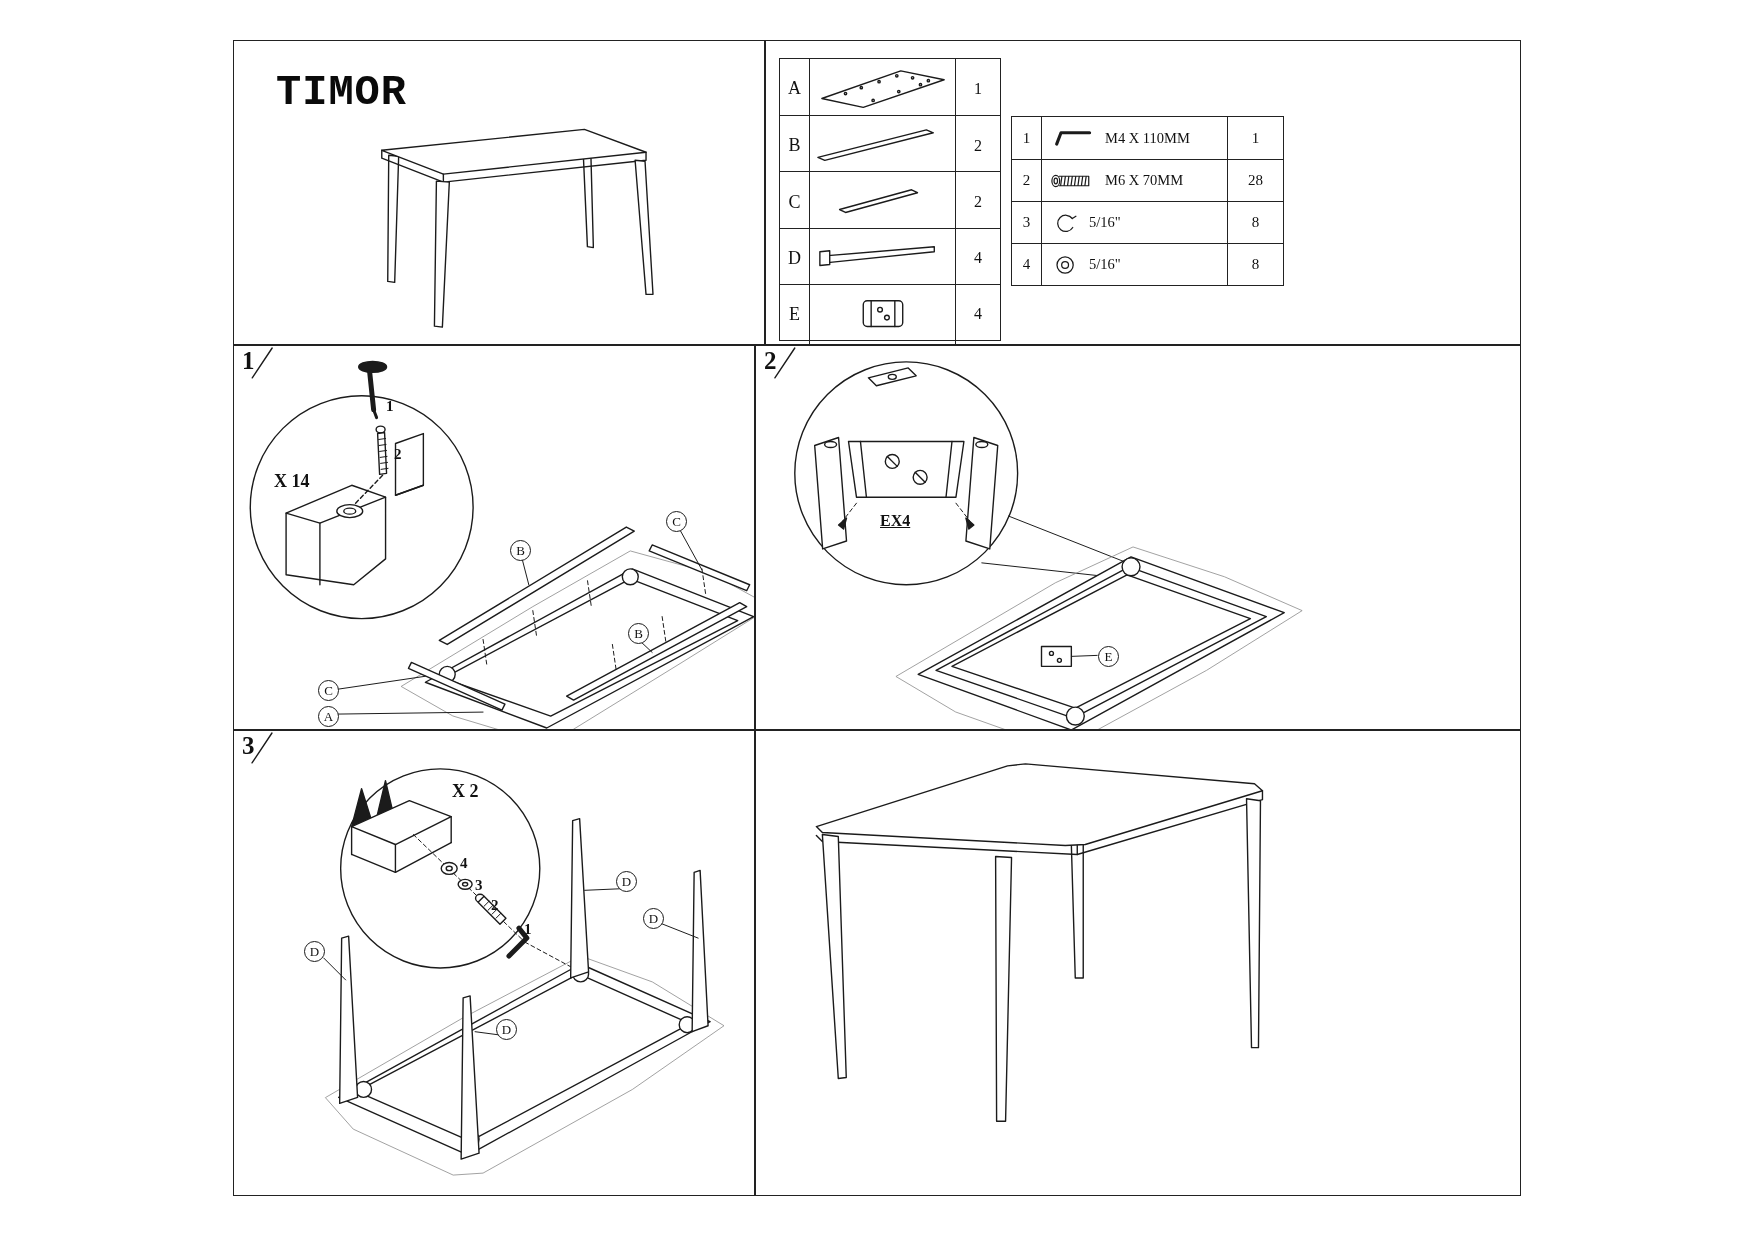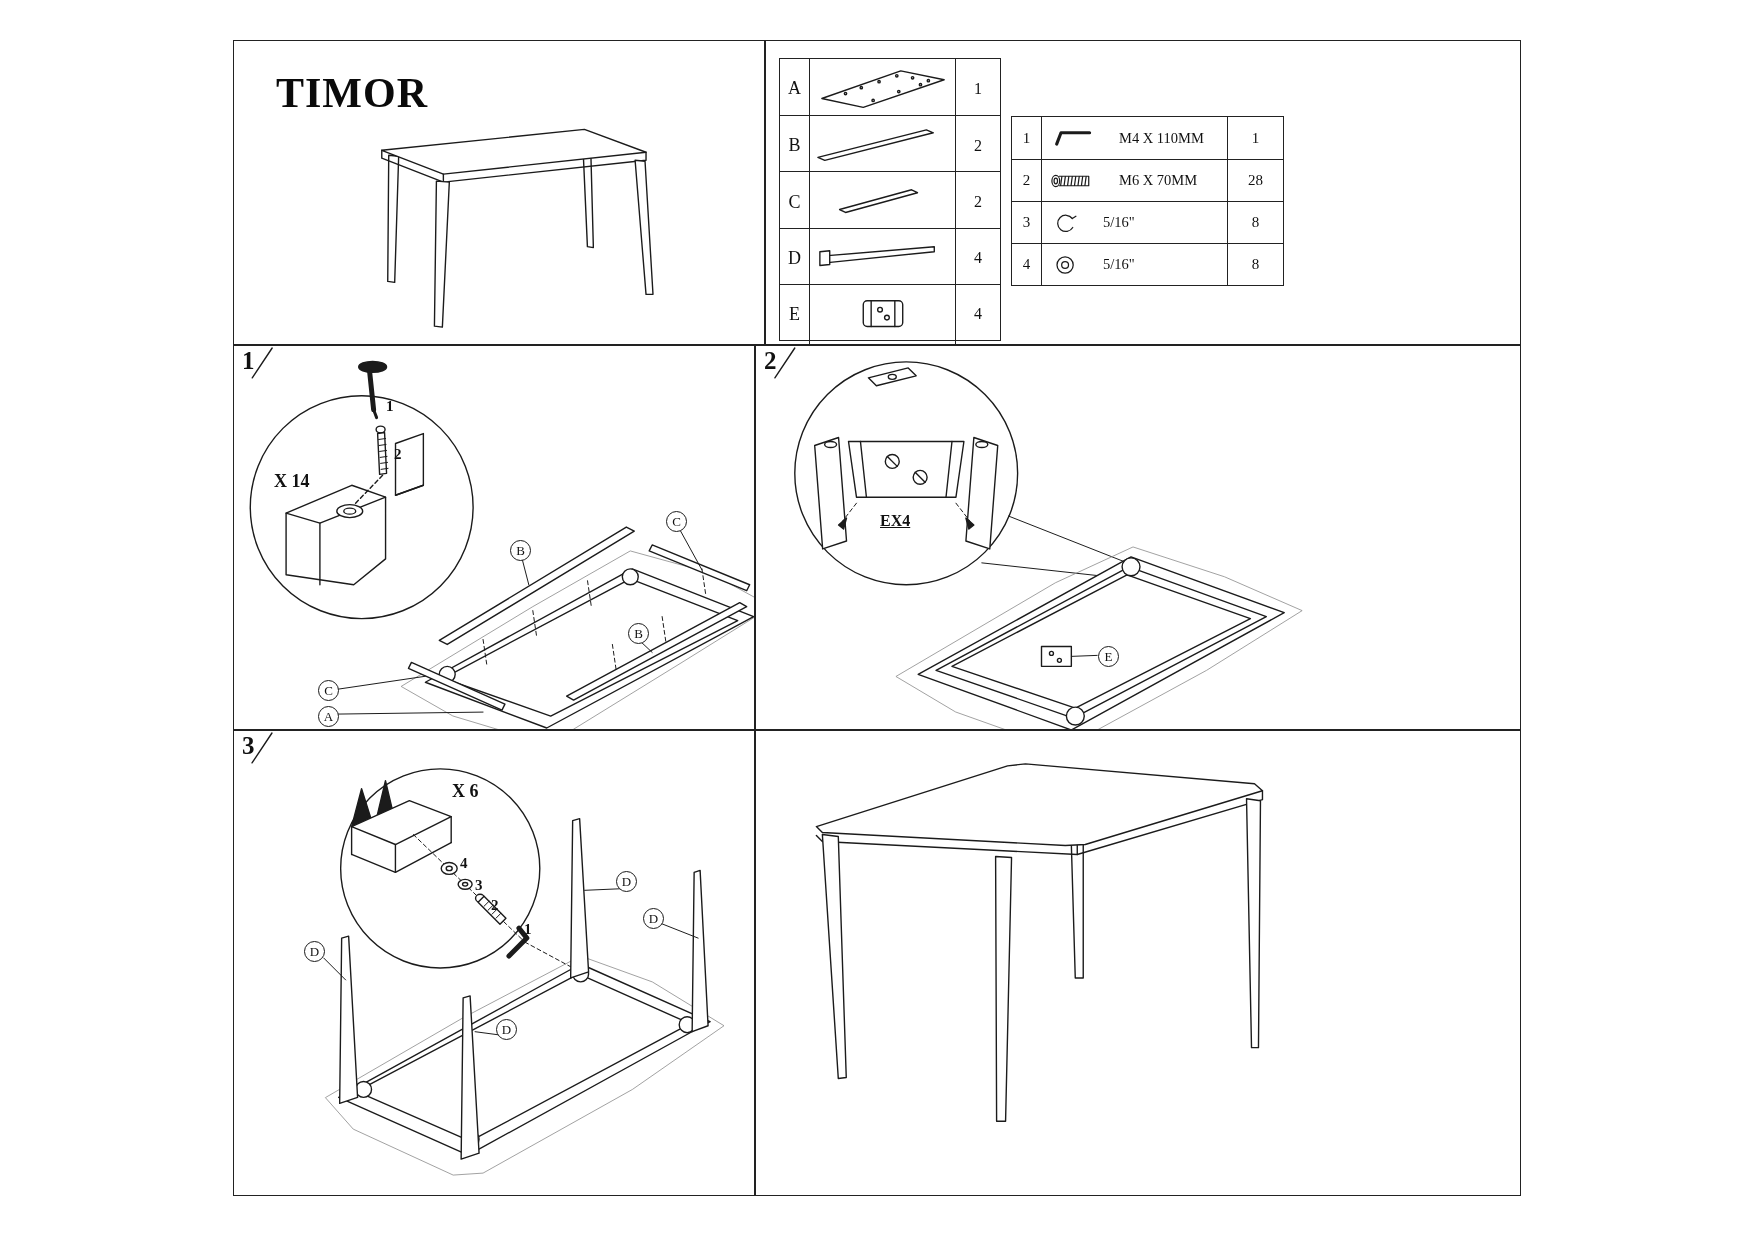--- a/index.html
+++ b/index.html
@@ -11,40 +11,40 @@
   .panel-parts  { left:765px; top:40px;  width:756px; height:305px; }
   .panel-step1  { left:233px; top:345px; width:522px; height:385px; }
   .panel-step2  { left:755px; top:345px; width:766px; height:385px; }
   .panel-step3  { left:233px; top:730px; width:522px; height:466px; }
   .panel-final  { left:755px; top:730px; width:766px; height:466px; }
 
   .draw { position:absolute; left:0; top:0; width:100%; height:100%; }
   svg .ln { fill:none; stroke:#1b1b1b; stroke-width:1.4; stroke-linejoin:round; stroke-linecap:round; }
   svg .faint { fill:none; stroke:#8a8a8a; stroke-width:0.8; stroke-linejoin:round; }
 
-  .product-title { position:absolute; left:42px; top:28px; font-family:Liberation Serif, serif;
+  .product-title { position:absolute; left:42px; top:28px; font-family:Liberation Mono, monospace;
                    font-weight:700; font-size:42px; letter-spacing:1px; color:#0a0a0a;text-align:right; }
 
   
   .parts-table { position:absolute; left:13px; top:17px; width:222px; height:283px;
                  border:1.4px solid #222; display:grid; grid-template-rows:repeat(5,1fr); }
   .p-row { display:grid; grid-template-columns:30px 1fr 45px; border-top:1.4px solid #222; min-height:0; }
   .p-row:first-child { border-top:none; }
   .p-letter { border-right:1.4px solid #222; display:flex; align-items:center; justify-content:center; font-size:18px; }
   .p-draw { position:relative; min-width:0; }
   .p-draw svg { width:100%; height:100%; }
   .p-qty { border-left:1.4px solid #222; display:flex; align-items:center; justify-content:center; font-size:16px; }
 
   
   .hw-table { position:absolute; left:245px; top:75px; width:273px; height:170px;
               border:1.4px solid #222; display:grid; grid-template-rows:repeat(4,1fr); }
   .hw-row { display:grid; grid-template-columns:30px 1fr 56px; border-top:1.4px solid #222; min-height:0; }
   .hw-row:first-child { border-top:none; }
   .hw-num { border-right:1.4px solid #222; display:flex; align-items:center; justify-content:center; font-size:15px; }
-  .hw-main { display:flex; align-items:center; gap:19px; padding-left:6px; font-size:14.5px; min-width:0; }
+  .hw-main { display:flex; align-items:center; gap:5px; padding-left:6px; font-size:14.5px; min-width:0; }
   .hw-main svg { flex:0 0 auto; }
   .hw-qty { border-left:1.4px solid #222; display:flex; align-items:center; justify-content:center; font-size:15px; }
 
   .step-no { position:absolute; left:8px; top:1px; font-size:25px; font-weight:bold; }
   .mult { position:absolute; font-weight:bold; font-size:18px; }
   .callout { position:absolute; font-weight:bold; font-size:15px; }
   .plabel { position:absolute; width:21px; height:21px; border:1.3px solid #1b1b1b; border-radius:50%;
             background:#fff; display:flex; align-items:center; justify-content:center; font-size:13px; }
 </style>
 </head>
@@ -349,21 +349,21 @@
 
       <g stroke-width="1">
         <line x1="398" y1="158" x2="352" y2="160"></line>
         <line x1="428" y1="193" x2="466" y2="208"></line>
         <line x1="90" y1="228" x2="112" y2="250"></line>
         <line x1="272" y1="306" x2="242" y2="302"></line>
       </g>
     </g>
   </svg>
   <div class="step-no">3</div>
-  <div class="mult" style="left:218px; top:50px;">X 6</div>
+  <div class="mult" style="left:218px; top:50px;">X 2</div>
   <div class="callout" style="left:226px; top:124px;">4</div>
   <div class="callout" style="left:241px; top:146px;">3</div>
   <div class="callout" style="left:257px; top:166px;">2</div>
   <div class="callout" style="left:290px; top:190px;">1</div>
   <div class="plabel" style="left:382px; top:140px;">D</div>
   <div class="plabel" style="left:409px; top:177px;">D</div>
   <div class="plabel" style="left:70px; top:210px;">D</div>
   <div class="plabel" style="left:262px; top:288px;">D</div>
 </section>
 

